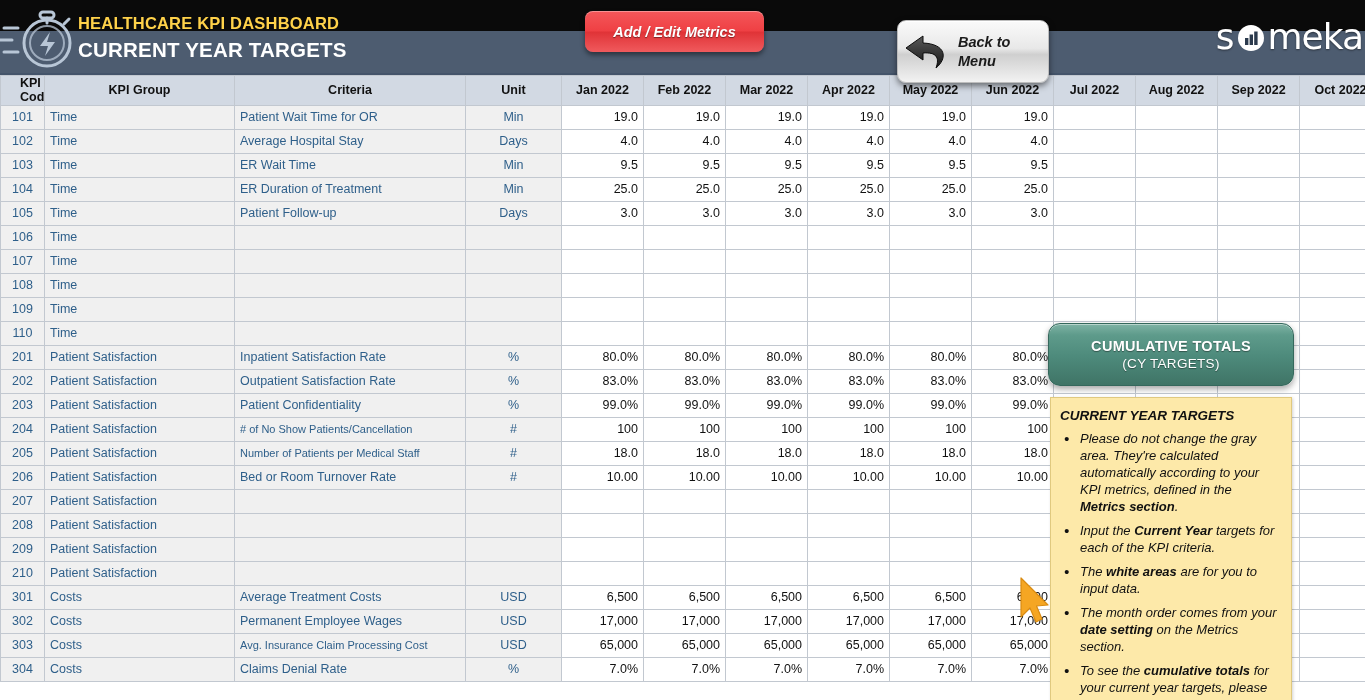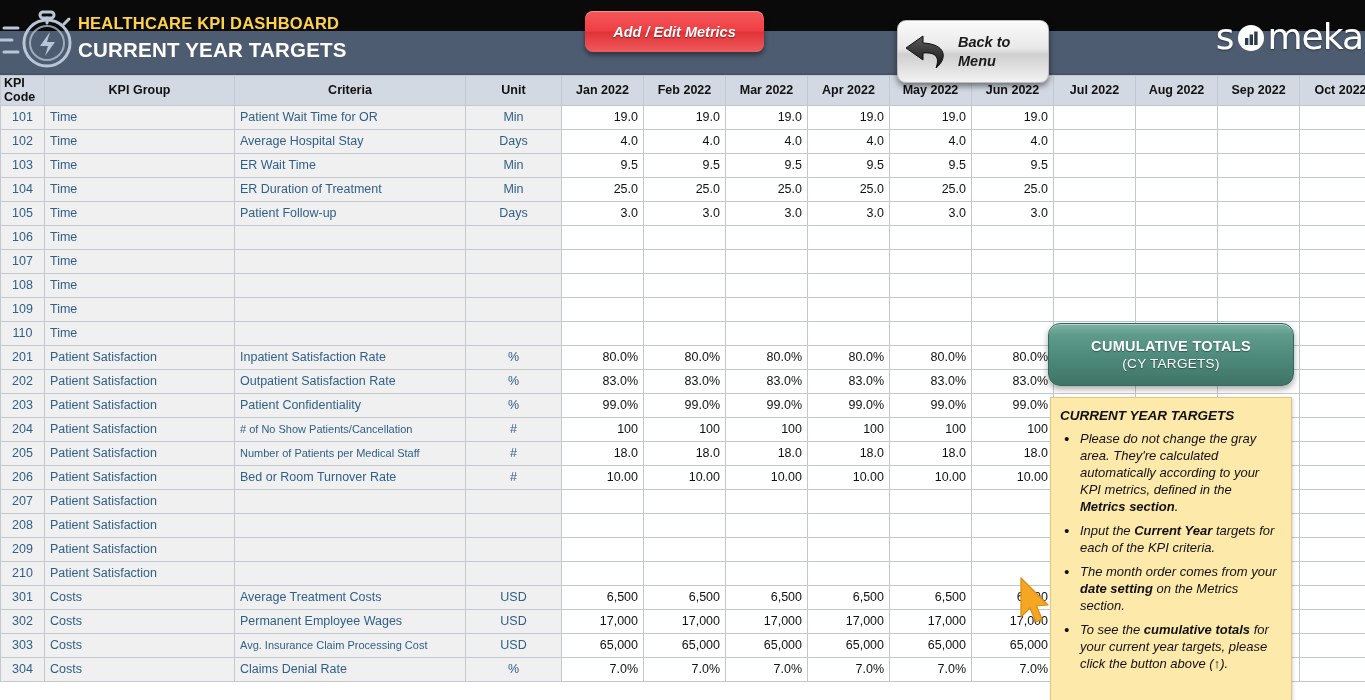--- a/index.html
+++ b/index.html
@@ -47,21 +47,21 @@
 
   
   #sheet { position:absolute; left:0; top:75px; width:1365px; height:625px;
            background:#fff; overflow:hidden; }
   table.grid { border-collapse:collapse; table-layout:fixed; width:1365px;
                font-size:12.5px; }
   table.grid th, table.grid td { border:1px solid #c2c8d0; height:24px; padding:0 5px;
                overflow:hidden; white-space:nowrap; }
   thead th { background:#d2d9e3; color:#111; font-weight:bold; font-size:12.5px;
              height:47px; border-color:#9aa5b4; line-height:1.15; }
-  thead th.thin-l { text-align:left; padding-left:3px; }
+  thead th.thin-l { text-align:left; padding-left:19px; }
 
   
   col.c-code { width:44px; }
   col.c-group{ width:190px; }
   col.c-crit { width:231px; }
   col.c-unit { width:96px; }
   col.c-mon  { width:82px; }
 
   td.code  { background:#f0f0f0; color:#2e5f8a; text-align:center; }
   td.group { background:#f0f0f0; color:#2e5f8a; text-align:left; }
@@ -588,20 +588,21 @@
   <div id="cum-btn">
     <div class="l1">CUMULATIVE TOTALS</div>
     <div class="l2">(CY TARGETS)</div>
   </div>
 
   <div id="note">
     <div class="ntitle">CURRENT YEAR TARGETS</div>
     <ul id="note-list">
         <li><span>Please do not change the gray area. They're calculated automatically according to your KPI metrics, defined in the </span><b>Metrics section</b><span>.</span></li>
         <li><span>Input the </span><b>Current Year</b><span> targets for each of the KPI criteria.</span></li>
+        <li><span>The </span><b>white areas</b><span> are for you to input data.</span></li>
         <li><span>The month order comes from your </span><b>date setting</b><span> on the Metrics section.</span></li>
         <li><span>To see the </span><b>cumulative totals</b><span> for your current year targets, please click the button above (↑).</span></li>
       </ul>
   </div>
 
   <svg id="cursor" viewBox="0 0 34 48">
     <path d="M2 1 L2 40 L11 31 L17 45 L23 42 L17.5 29 L29 28 Z" fill="#f5a623" stroke="#d98b12" stroke-width="1.2" stroke-linejoin="round"></path>
   </svg>
 </div>
 

